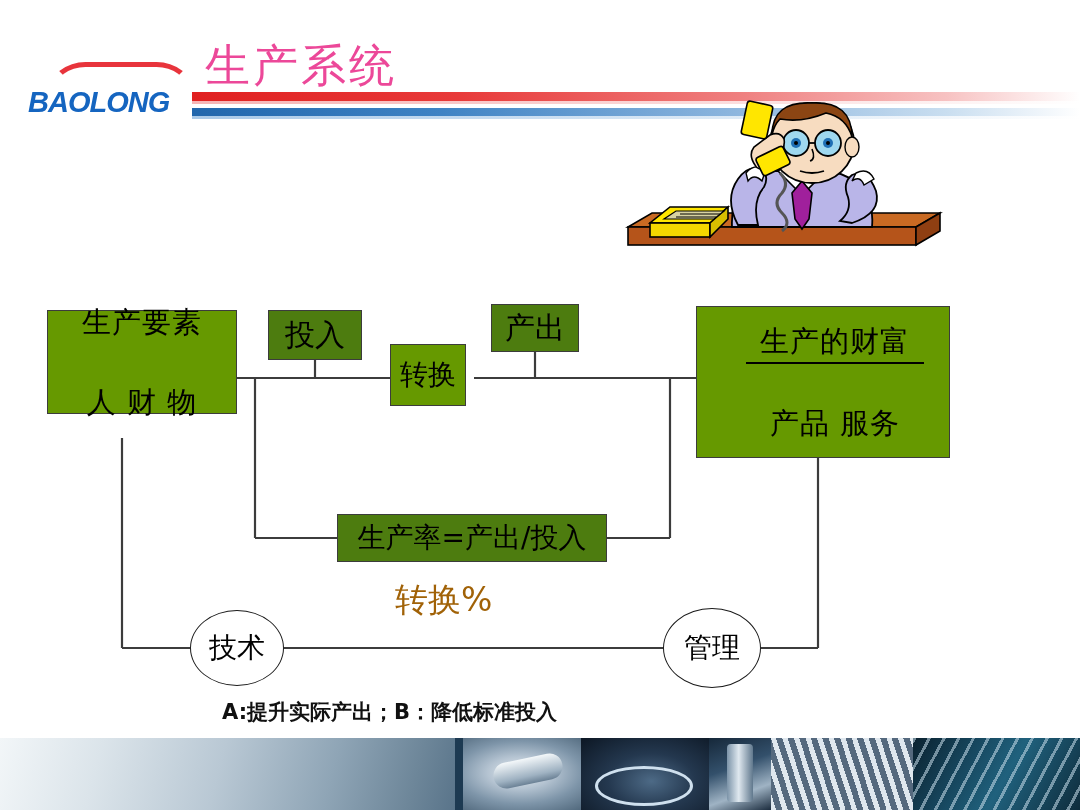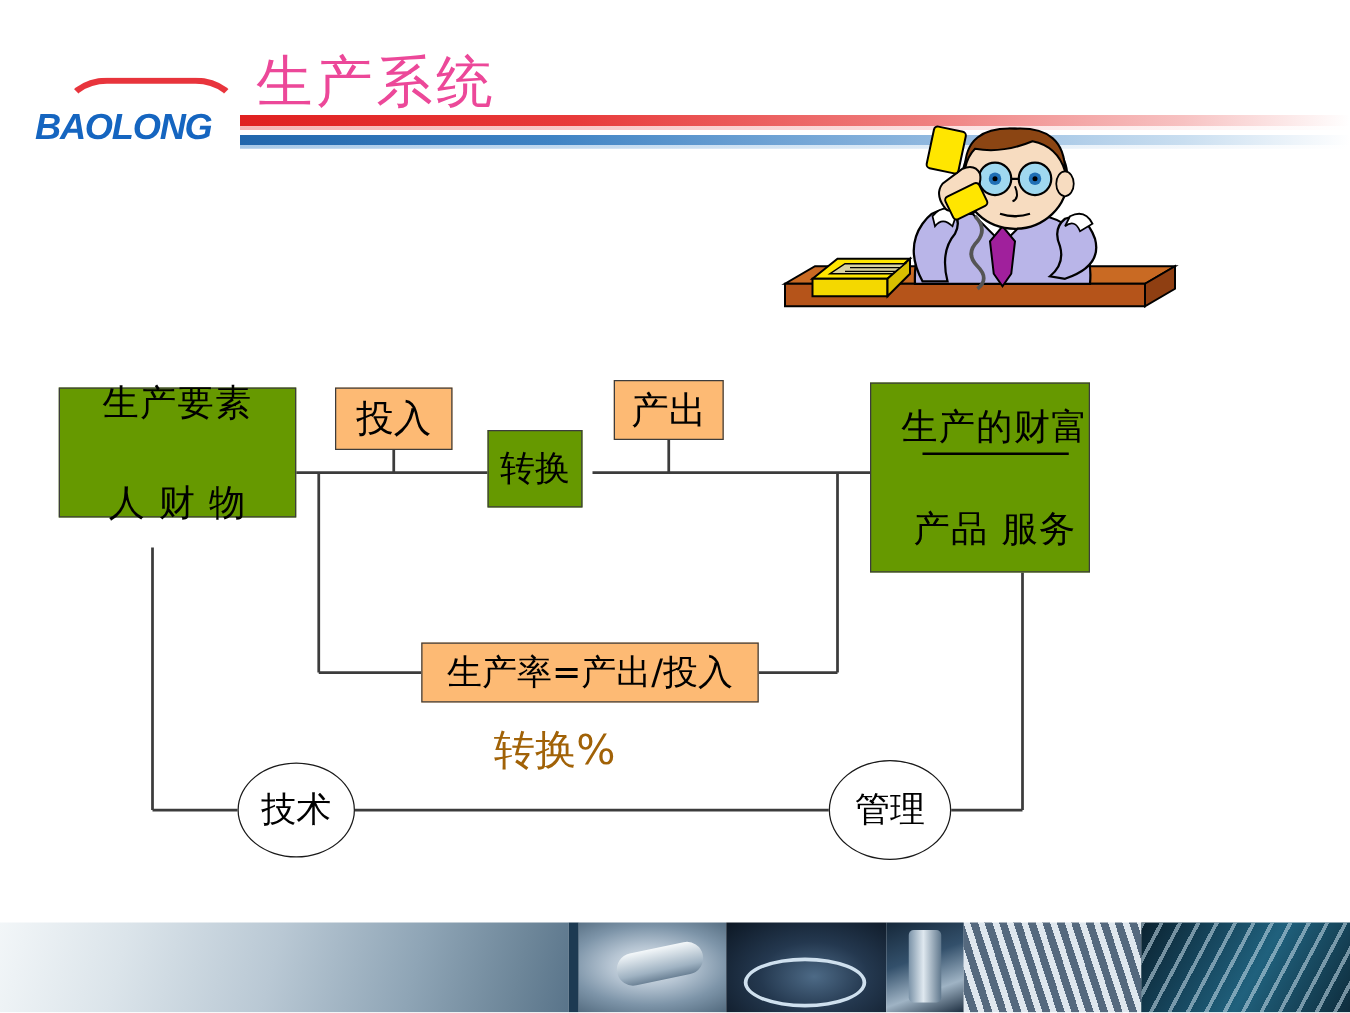--- a/index.html
+++ b/index.html
@@ -94,31 +94,31 @@
     justify-content: center;
     font-family: "DejaVu Sans", "Liberation Sans", sans-serif;
     color: #000;
   }
   .green-box {
     background: #669900;
     border: 1px solid #3c3c3c;
     flex-direction: column;
   }
   .white-box {
-    background: #fdba74;
+    background: #4d7c0f;
     border: 1px solid #3c3c3c;
   }
   .nb-line-top { font-size: 29px; line-height: 1.05; letter-spacing: 1px; }
   .nb-div {
     width: 78%; height: 2px; background: #000; margin: 5px 0 4px 0;
   }
   .nb-line-bot { font-size: 29px; line-height: 1.05; letter-spacing: 1px; margin-top: 40px; }
 
   #box-factors { left: 47px;  top: 310px; width: 190px; height: 104px; }
-  #box-wealth  { left: 696px; top: 306px; width: 176px; height: 152px; padding-left: 24px; }
+  #box-wealth  { left: 696px; top: 306px; width: 254px; height: 152px; padding-left: 24px; }
   #box-input   { left: 268px; top: 310px; width: 94px;  height: 50px; font-size: 30px; }
   #box-output  { left: 491px; top: 304px; width: 88px;  height: 48px; font-size: 30px; }
   #box-convert { left: 390px; top: 344px; width: 76px;  height: 62px; font-size: 28px;
                  background:#669900; border:1px solid #3c3c3c; }
   #box-formula { left: 337px; top: 514px; width: 270px; height: 48px; font-size: 28px; }
 
   .circle-node {
     position: absolute;
     box-sizing: border-box;
     border: 1.6px solid #1a1a1a;
@@ -318,20 +318,21 @@
   <div class="node white-box" id="box-input">投入</div>
   <div class="node white-box" id="box-output">产出</div>
   <div class="node" id="box-convert">转换</div>
   <div class="node white-box" id="box-formula">生产率=产出/投入</div>
 
   <div class="red-label">转换%</div>
 
   <div class="circle-node" id="circle-mgmt">管理</div>
   <div class="circle-node" id="circle-tech">技术</div>
 
+  <div class="caption">A:提升实际产出；B：降低标准投入</div>
 
   <div id="footer">
     <div class="fseg fs-grad"></div>
     <div class="fseg fs-div"></div>
     <div class="fseg fs-a"></div>
     <div class="fseg fs-b"></div>
     <div class="fseg fs-c"></div>
     <div class="fseg fs-d2"></div>
     <div class="fseg fs-e"></div>
   </div>

